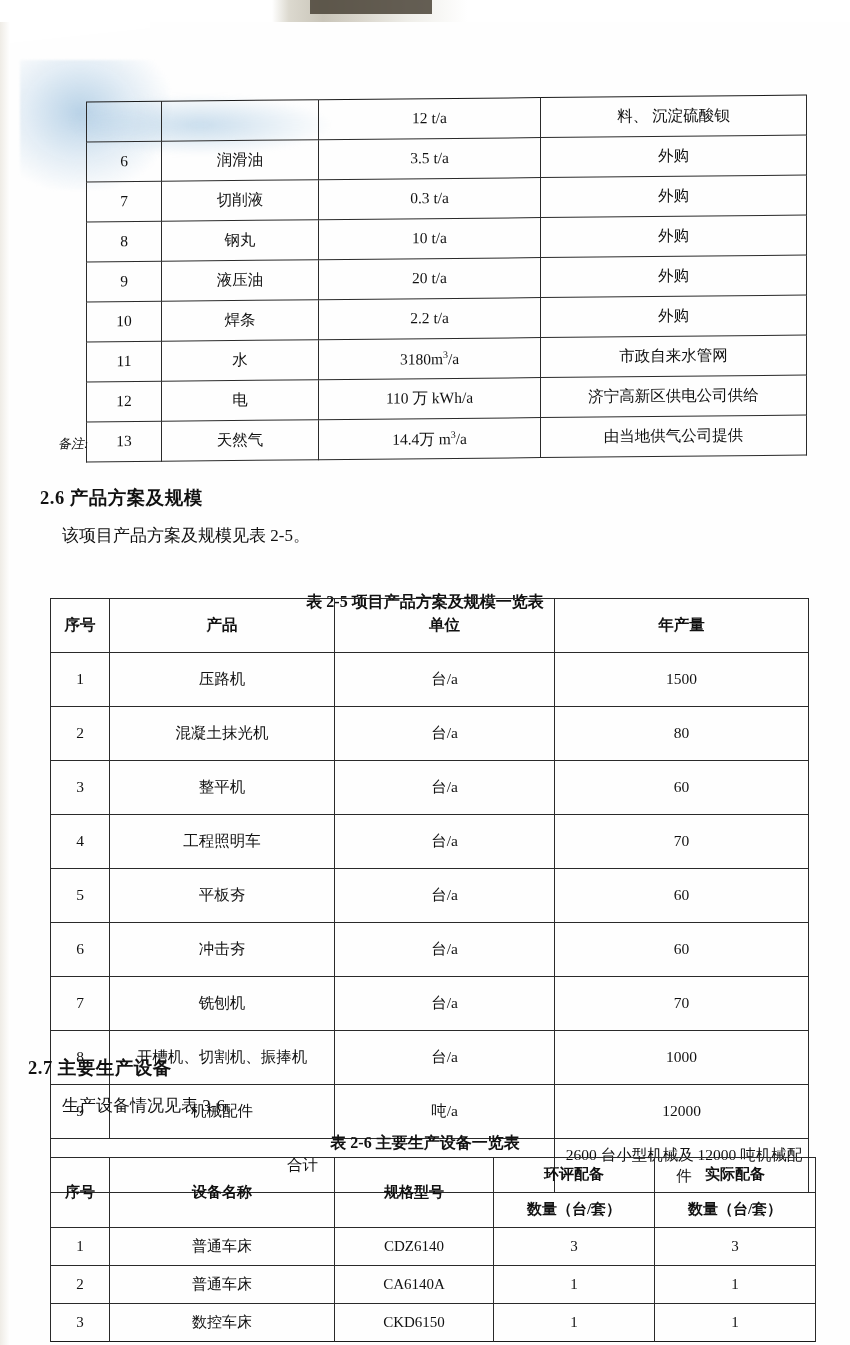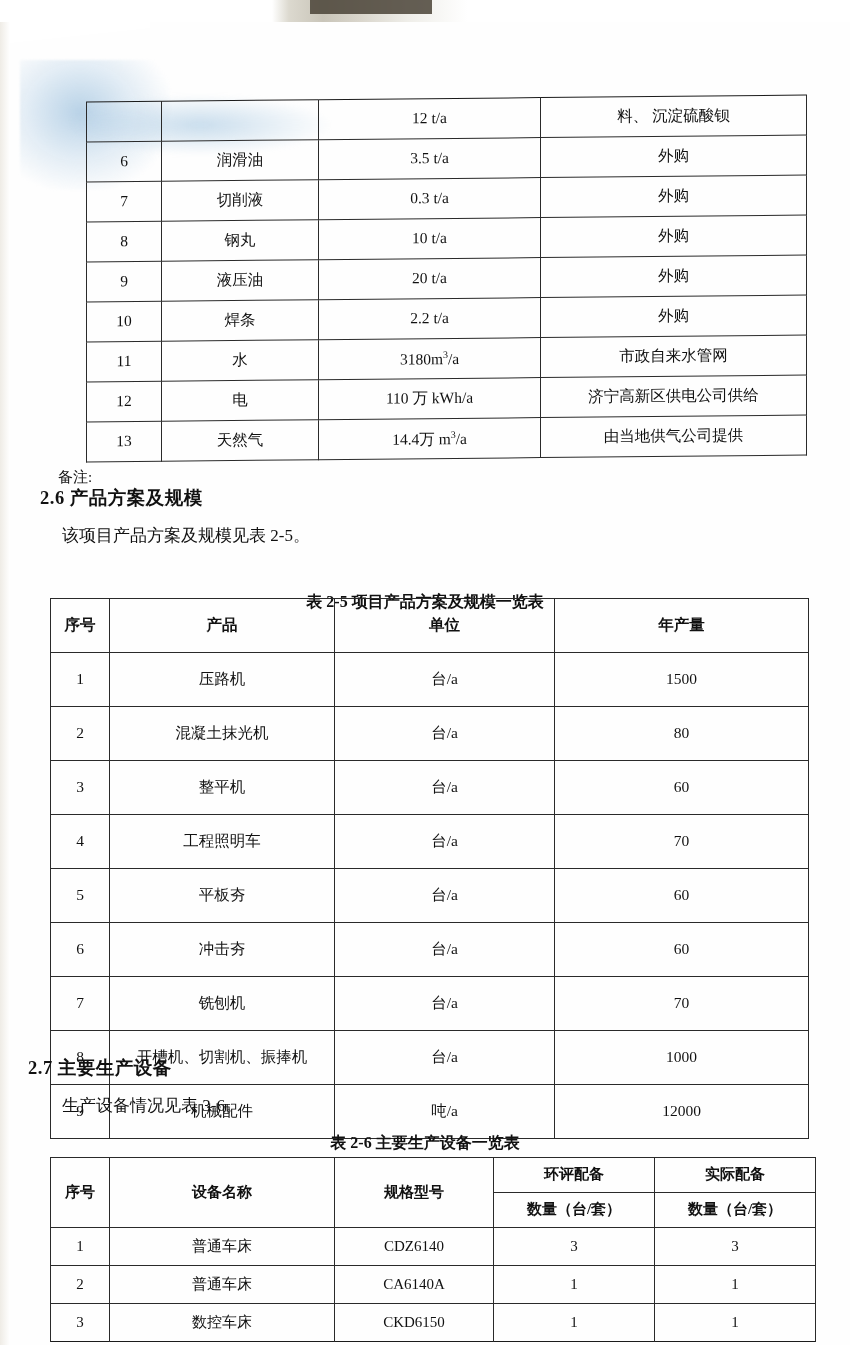--- a/index.html
+++ b/index.html
@@ -111,22 +111,23 @@
   .c-qty { width: 215px; }
   .c-src { width: 259px; }
   .cut-row td {
     height: 22px;
     border-top: none !important;
     overflow: hidden;
   }
   .note {
     position: absolute;
     left: 58px;
-    top: 468px;
-    font-size: 15px;
+    top: 435px;
+    font-size: 13px;
+    font-style: italic;
   }
 
   
   .h2 {
     position: absolute;
     font-weight: bold;
     font-size: 18.5px;
     letter-spacing: .5px;
   }
   .para {
@@ -321,20 +322,24 @@
           <td>开槽机、切割机、振捧机</td>
           <td>台/a</td>
           <td>1000</td>
         </tr>
         <tr>
           <td>9</td>
           <td>机械配件</td>
           <td>吨/a</td>
           <td>12000</td>
         </tr>
+        <tr>
+          <td class="total-label" colspan="3">合计</td>
+          <td class="total-val">2600 台小型机械及 12000 吨机械配件</td>
+        </tr>
       </tbody>
         </table>
     </div>
 
     <div class="h2" style="left:28px; top:1055px;">2.7 主要生产设备</div>
     <div class="para" style="left:62px; top:1094px;">生产设备情况见表 3-6。</div>
     <div class="tbl-title" style="top:1133px;">表 2-6 主要生产设备一览表</div>
 
     <div id="tbl26-wrap">
       <table class="doc" id="tbl26">

